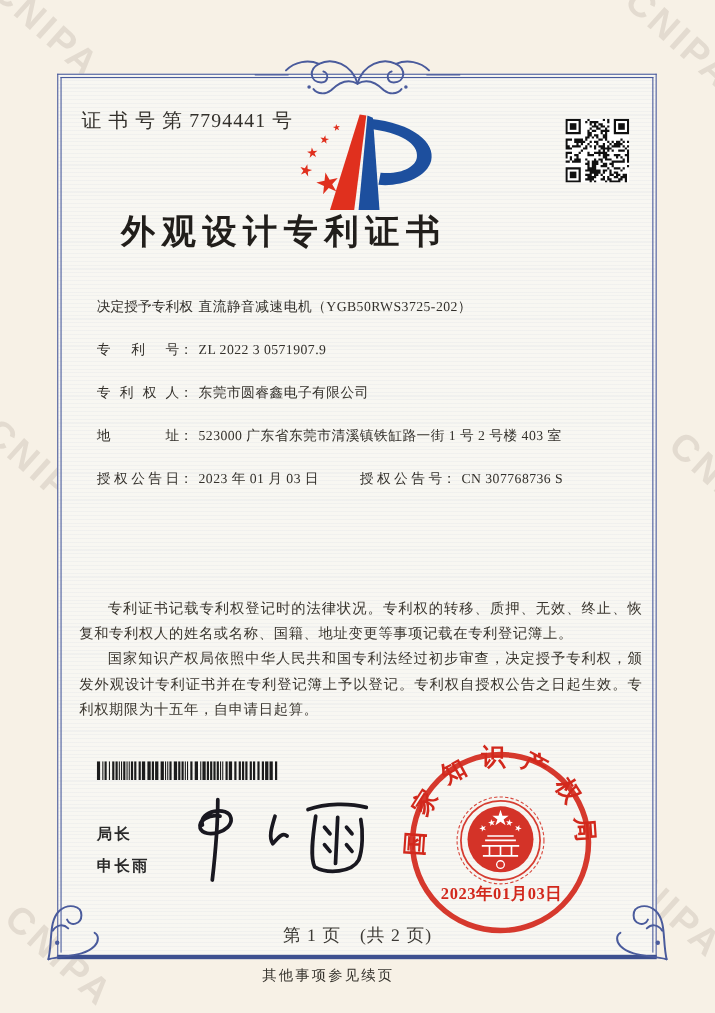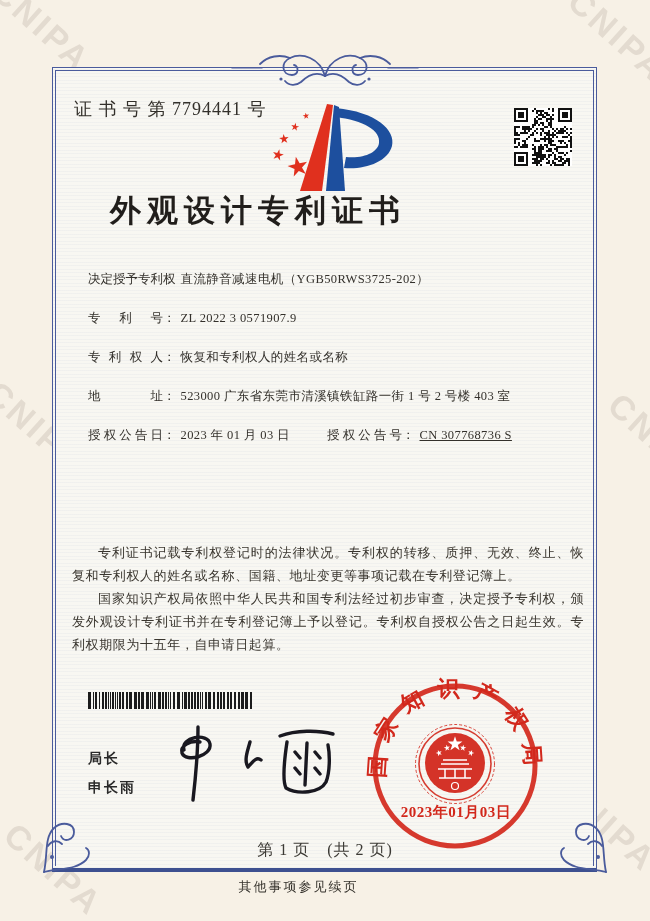--- a/index.html
+++ b/index.html
@@ -43,21 +43,21 @@
     left:0;top:190px;width:516px;text-align:center;
     font-family:"Liberation Sans", sans-serif;
     font-size:31px;font-weight:700;letter-spacing:6px;color:#211e1b;
   }
   
   #fields{left:88px;top:270px;width:475px;font-size:12.5px;color:#33302b;}
   .frow{line-height:18px;margin-bottom:21px;position:relative;white-space:nowrap;}
   .f-label{display:inline-block;width:75px;text-align:justify;text-align-last:justify;vertical-align:top;}
   .f-colon{display:inline-block;vertical-align:top;}
   .f-value{margin-left:5px;letter-spacing:0.4px;}
-  .pair2{position:absolute;left:239px;top:0;text-decoration:underline;}
+  .pair2{position:absolute;left:239px;top:0;}
   
   #body-text{left:72px;top:541px;width:512px;font-size:13px;line-height:23px;
     letter-spacing:0.6px;text-align:justify;color:#39352e;}
   #body-text p{margin:0;text-indent:2em;}
   
   #barcode{left:88px;top:692px;}
   
   #signer{left:88px;top:744px;font-family:"Liberation Sans", sans-serif;
     font-size:14px;font-weight:600;line-height:29px;color:#2a2a2a;letter-spacing:2px;}
   #signature{left:156px;top:722px;}
@@ -159,21 +159,21 @@
 <div class="abs title">外观设计专利证书</div>
 
 <div id="fields" class="abs">
   <div class="frow">
     <span class="f-label">决定授予专利权</span><span class="f-colon">：</span><span class="f-value">直流静音减速电机（YGB50RWS3725-202）</span>
   </div>
   <div class="frow">
     <span class="f-label">专利号</span><span class="f-colon">：</span><span class="f-value">ZL 2022 3 0571907.9</span>
   </div>
   <div class="frow">
-    <span class="f-label">专利权人</span><span class="f-colon">：</span><span class="f-value">恢复和专利权人的姓名或名称</span>
+    <span class="f-label">专利权人</span><span class="f-colon">：</span><span class="f-value">东莞市圆睿鑫电子有限公司</span>
   </div>
   <div class="frow">
     <span class="f-label">地址</span><span class="f-colon">：</span><span class="f-value">523000 广东省东莞市清溪镇铁缸路一街 1 号 2 号楼 403 室</span>
   </div>
   <div class="frow">
     <span>
       <span class="f-label">授权公告日</span><span class="f-colon">：</span><span class="f-value">2023 年 01 月 03 日</span>
     </span>
     <span class="pair2">
       <span class="f-label">授权公告号</span><span class="f-colon">：</span><span class="f-value">CN 307768736 S</span>

